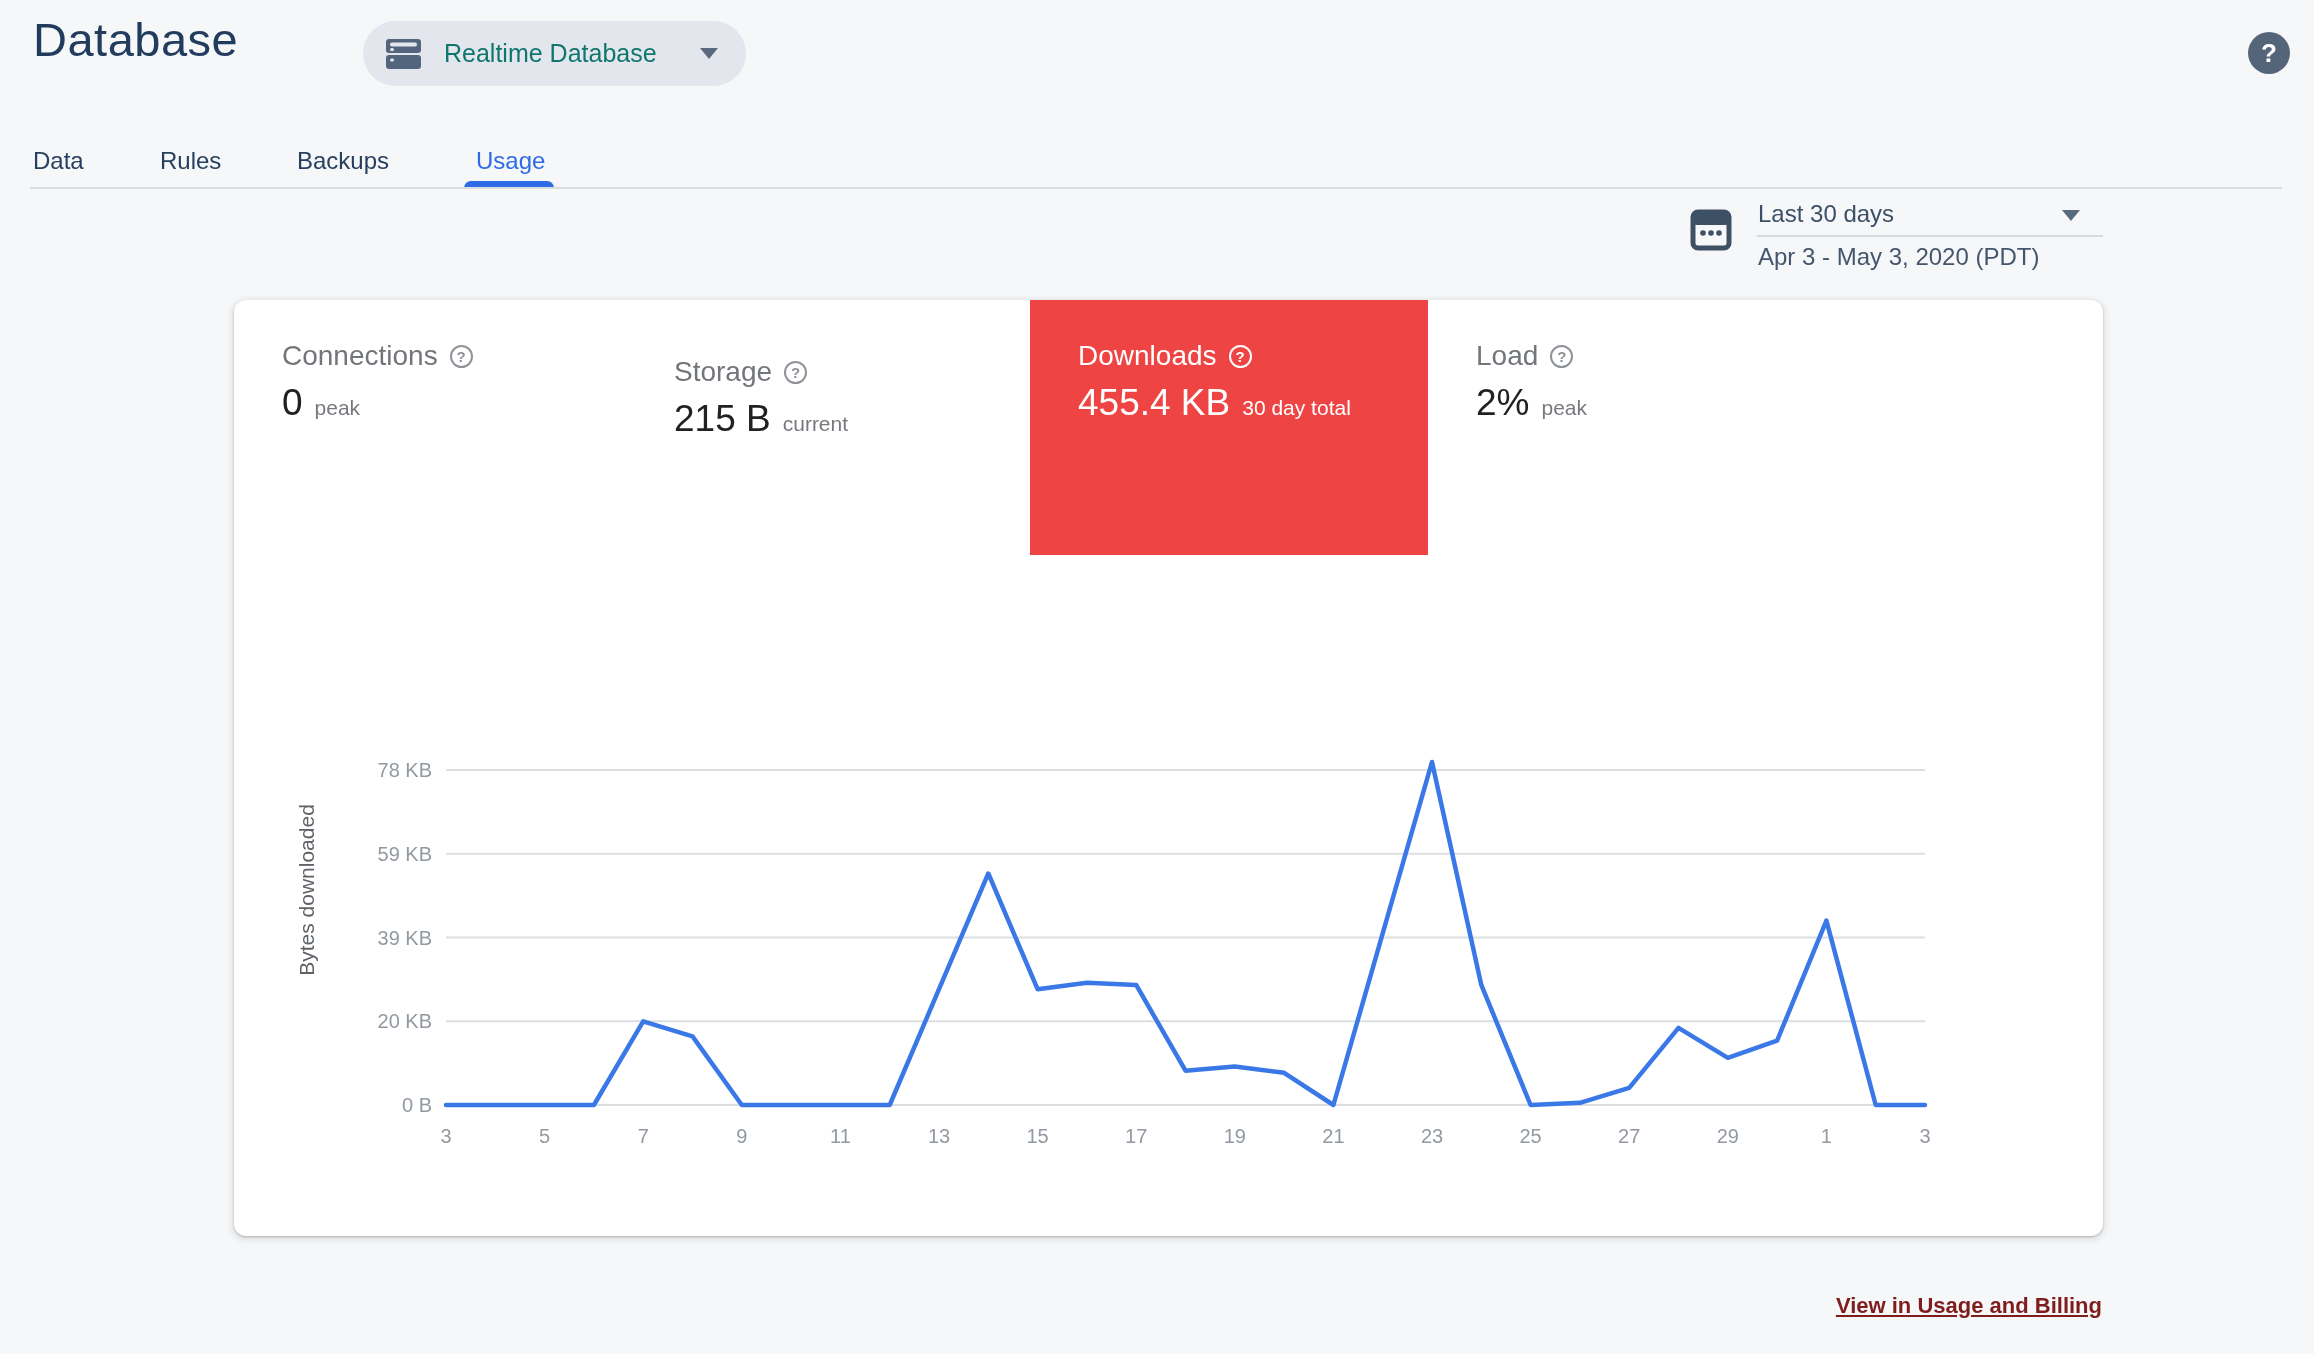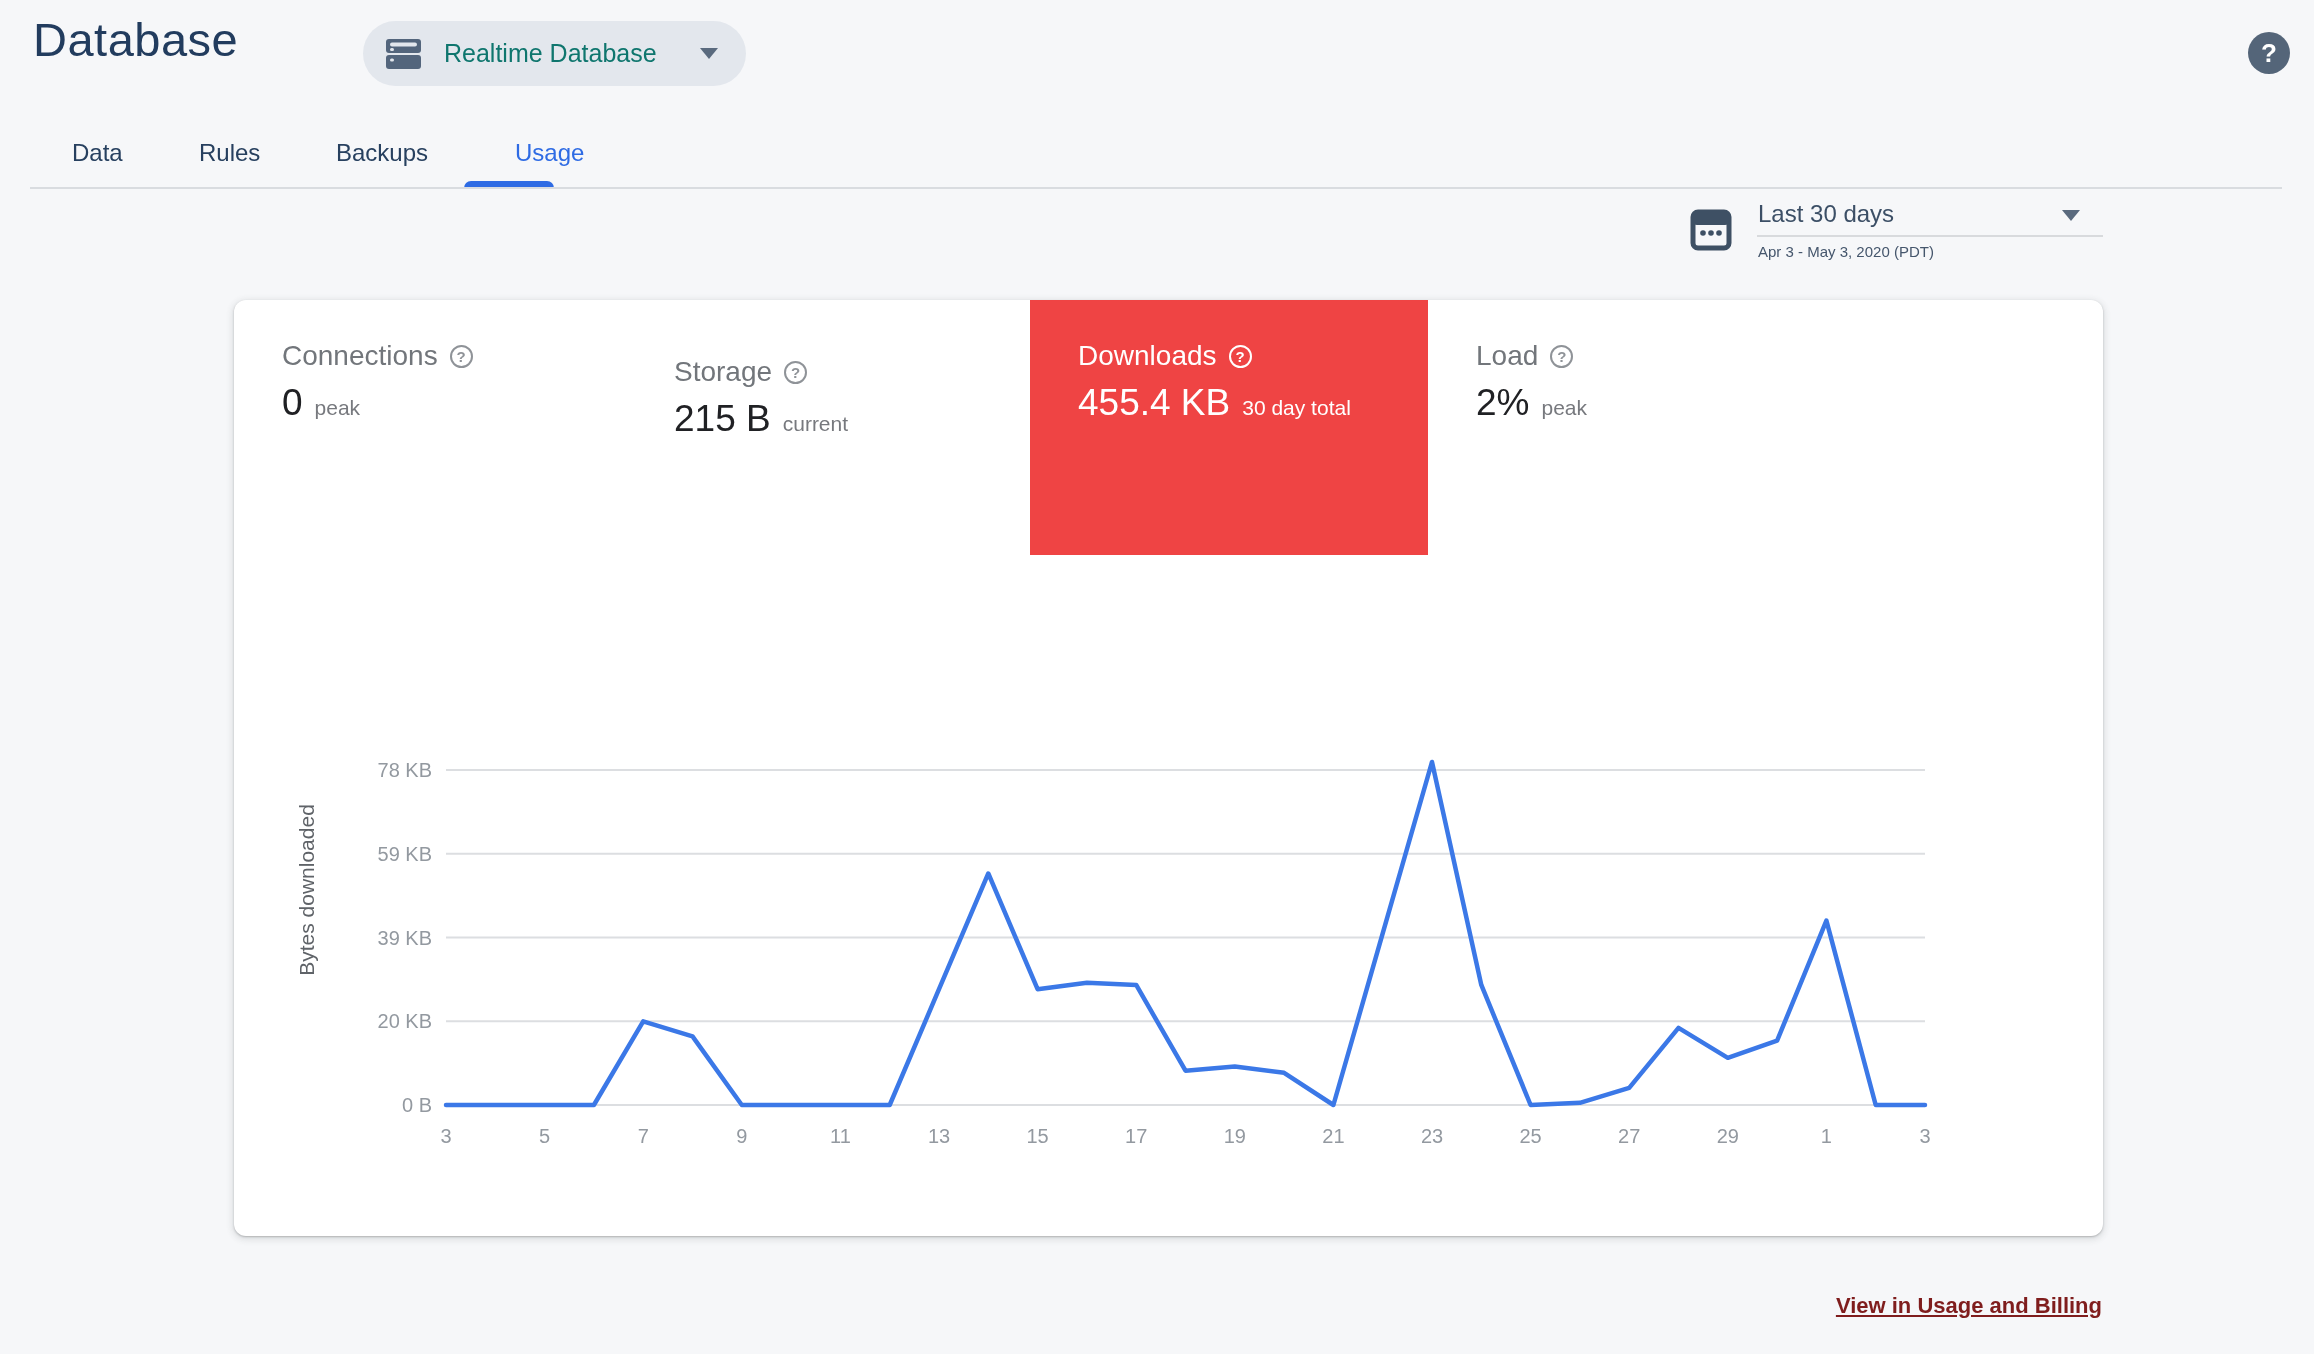--- a/index.html
+++ b/index.html
@@ -14,31 +14,31 @@
              background:#e3e7ed; display:flex; align-items:center; padding:0 28px 0 22px; cursor:pointer; }
   .db-pill .pill-label { font-size:25px; color:#0f766e; margin-left:22px; font-weight:500; }
   .caret { width:0; height:0; border-left:9px solid transparent; border-right:9px solid transparent;
            border-top:11px solid #5a6a7e; }
   .db-pill .caret { margin-left:auto; }
   .help-btn { position:absolute; left:2248px; top:32px; width:42px; height:42px; border-radius:50%;
               background:#546579; color:#ffffff; font-size:26px; font-weight:bold; display:flex;
               align-items:center; justify-content:center; cursor:pointer; }
 
   
-  .tab { position:absolute; top:139px; font-size:24px; font-weight:500; color:#27405f; cursor:pointer;margin-left:39px; }
+  .tab { position:absolute; top:147px; font-size:24px; font-weight:500; color:#27405f; cursor:pointer; }
   .tab.active { color:#2e6be4; }
   .tab-underline { position:absolute; left:464px; top:181px; width:90px; height:7px;
                    background:#2e6be4; border-radius:7px 7px 0 0; }
   .tabs-divider { position:absolute; left:30px; top:187px; width:2252px; height:2px; background:#d9dce0; }
 
   
   .date-label { position:absolute; left:1758px; top:200px; font-size:24px; font-weight:500; color:#3c4f66; cursor:pointer; }
   .date-caret { position:absolute; left:2062px; top:210px; }
   .date-underline { position:absolute; left:1757px; top:235px; width:346px; height:2px; background:#d8dadd; }
-  .date-detail { position:absolute; left:1758px; top:243px; font-size:15px; color:#45566c; }
+  .date-detail { position:absolute; left:1758px; top:243px; font-size:24px; color:#45566c; }
 
   
   .card { position:absolute; left:234px; top:300px; width:1869px; height:936px; background:#ffffff;
           border-radius:12px; box-shadow:0 1px 2px rgba(60,64,67,.3), 0 2px 6px 2px rgba(60,64,67,.12); }
 
   .metric-tile { position:absolute; top:0; width:398px; height:255px; padding:40px 30px 0 48px; cursor:pointer; }
   .metric-tile.selected { background:#ef4444; }
   .metric-head { display:flex; align-items:center; }
   .metric-name { font-size:28px; color:#72767b; }
   .q-circle { width:23px; height:23px; margin-left:12px; border:2px solid #8f9398; border-radius:50%;

